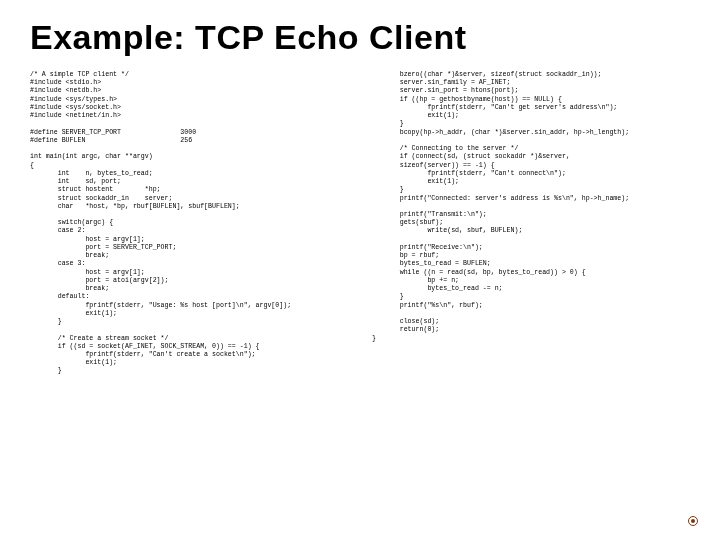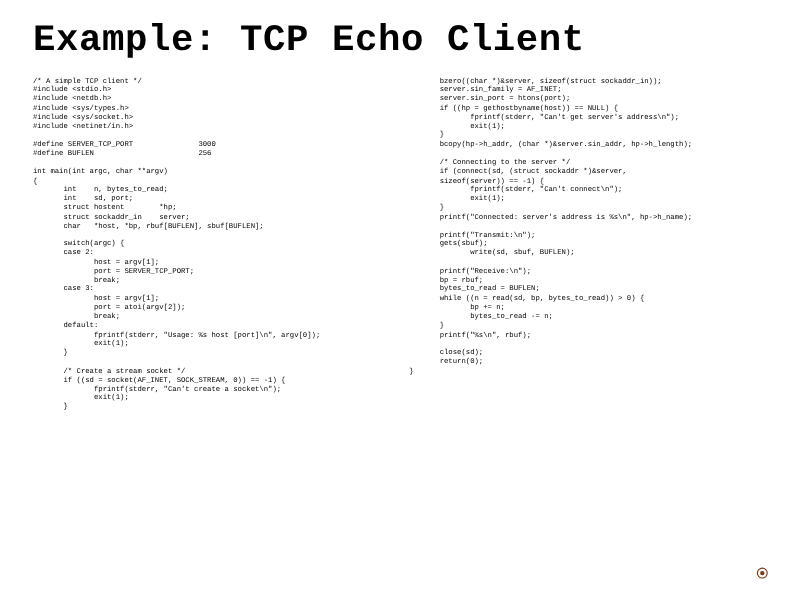--- a/index.html
+++ b/index.html
@@ -18,21 +18,20 @@
     position: relative;
     box-sizing: border-box;
     padding: 18px 30px 10px 30px;
   }
   .title {
     font-size: 34px;
     font-weight: bold;
     color: #000;
     margin-bottom: 14px;
     letter-spacing: 0.5px;
-    font-family: Liberation Mono, monospace;
   }
   .code-area {
     display: flex;
     flex-direction: row;
     gap: 24px;
     font-family: "Courier New", Courier, monospace;
     font-size: 6.6px;
     line-height: 1.25;
     color: #000;
     white-space: pre;

